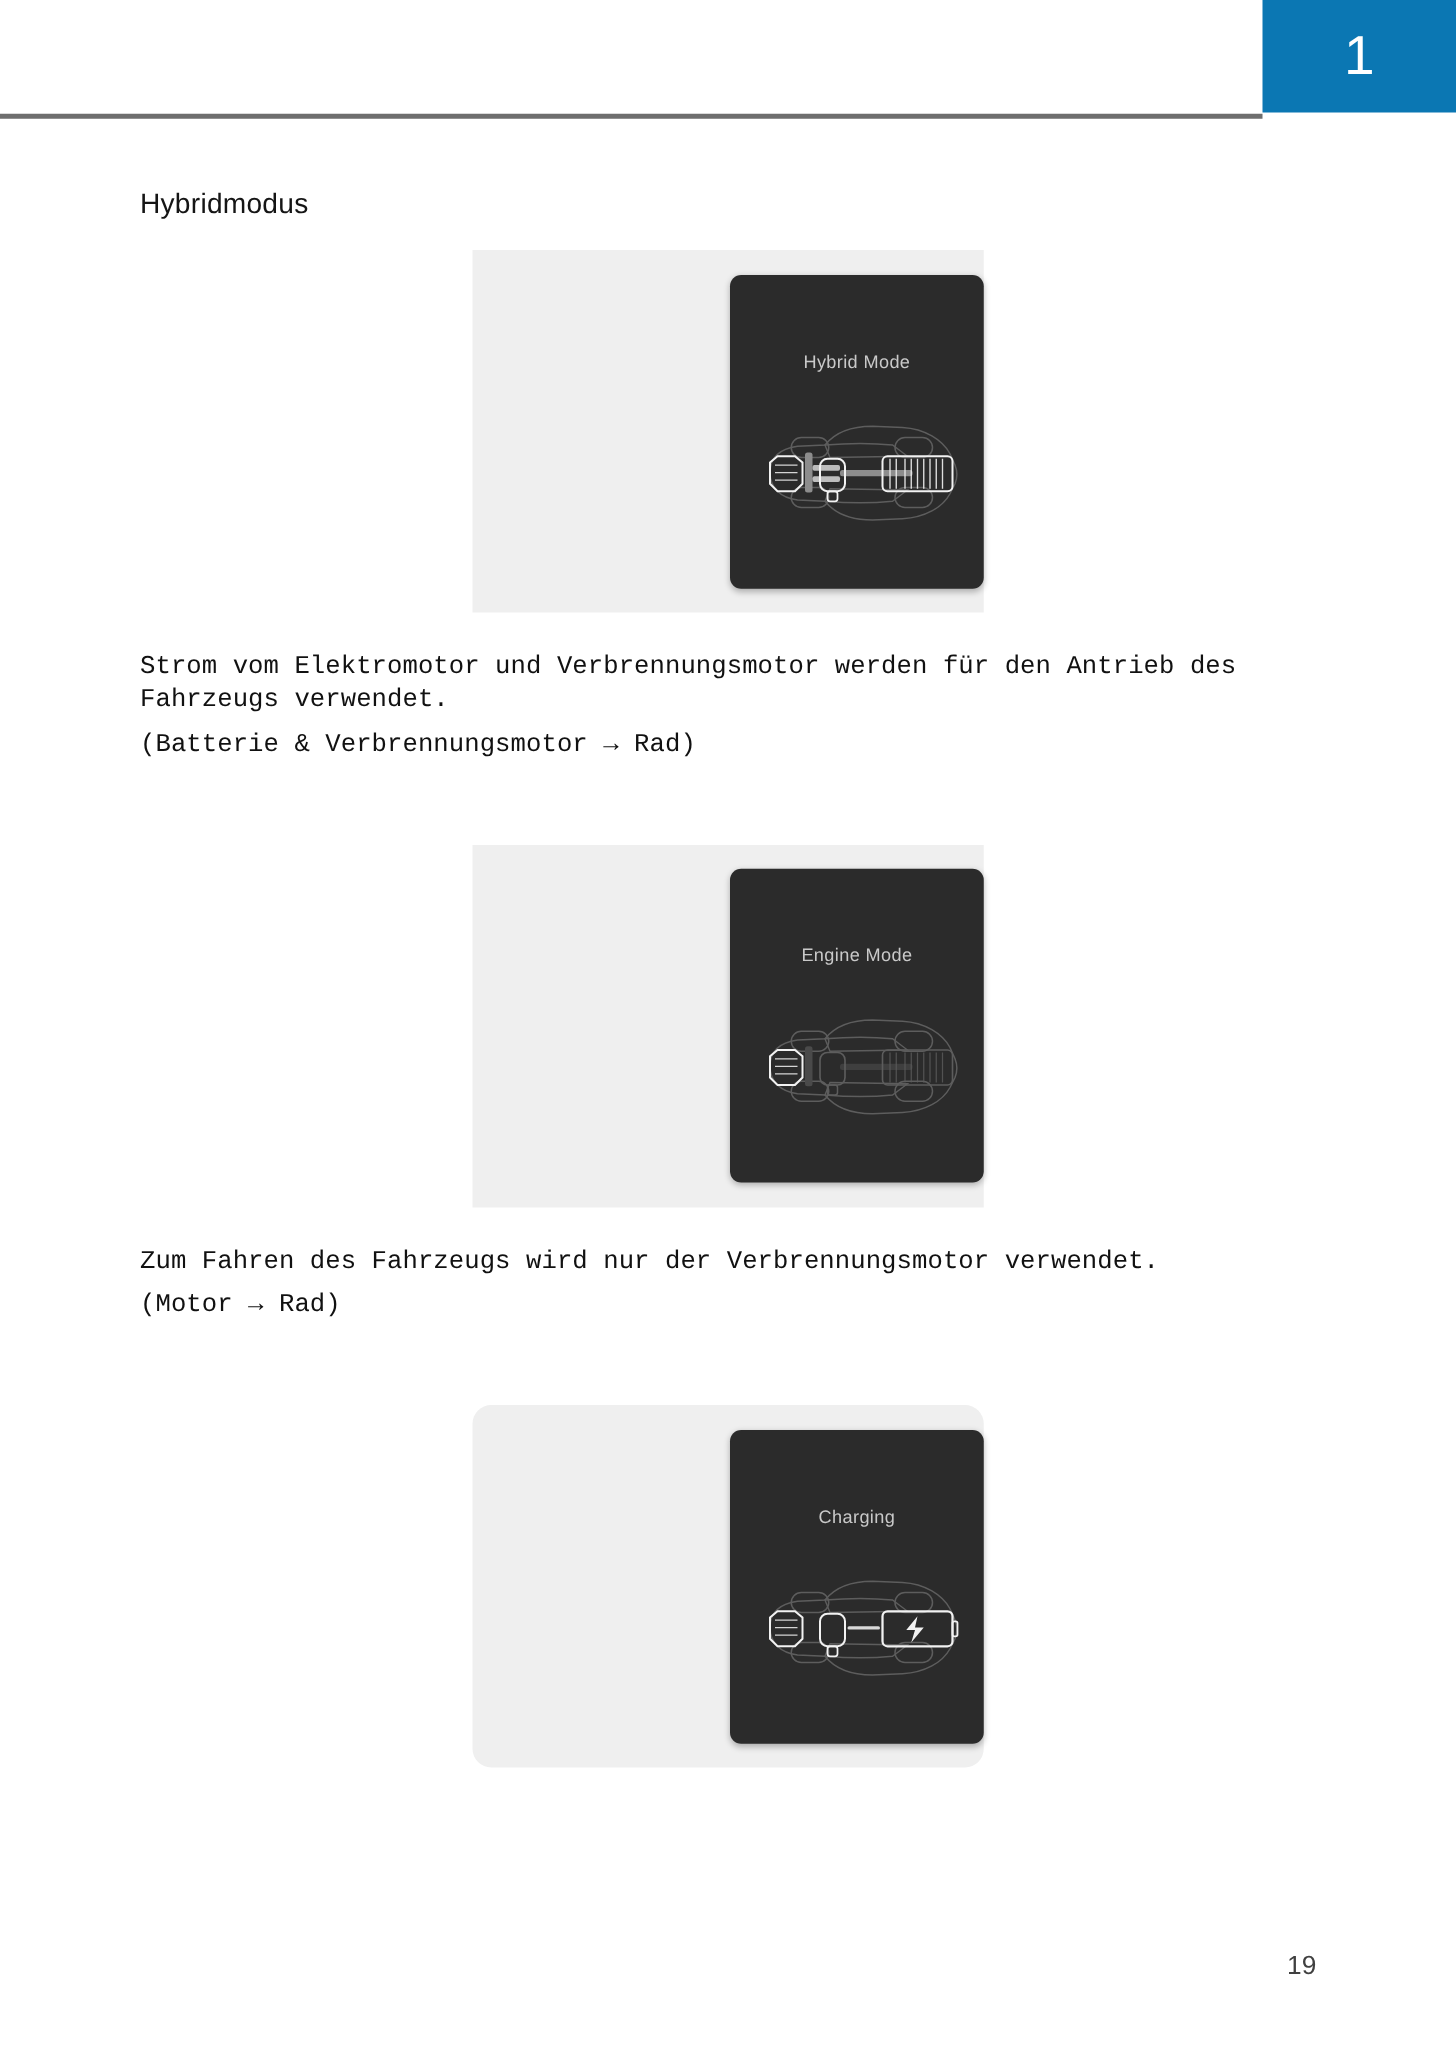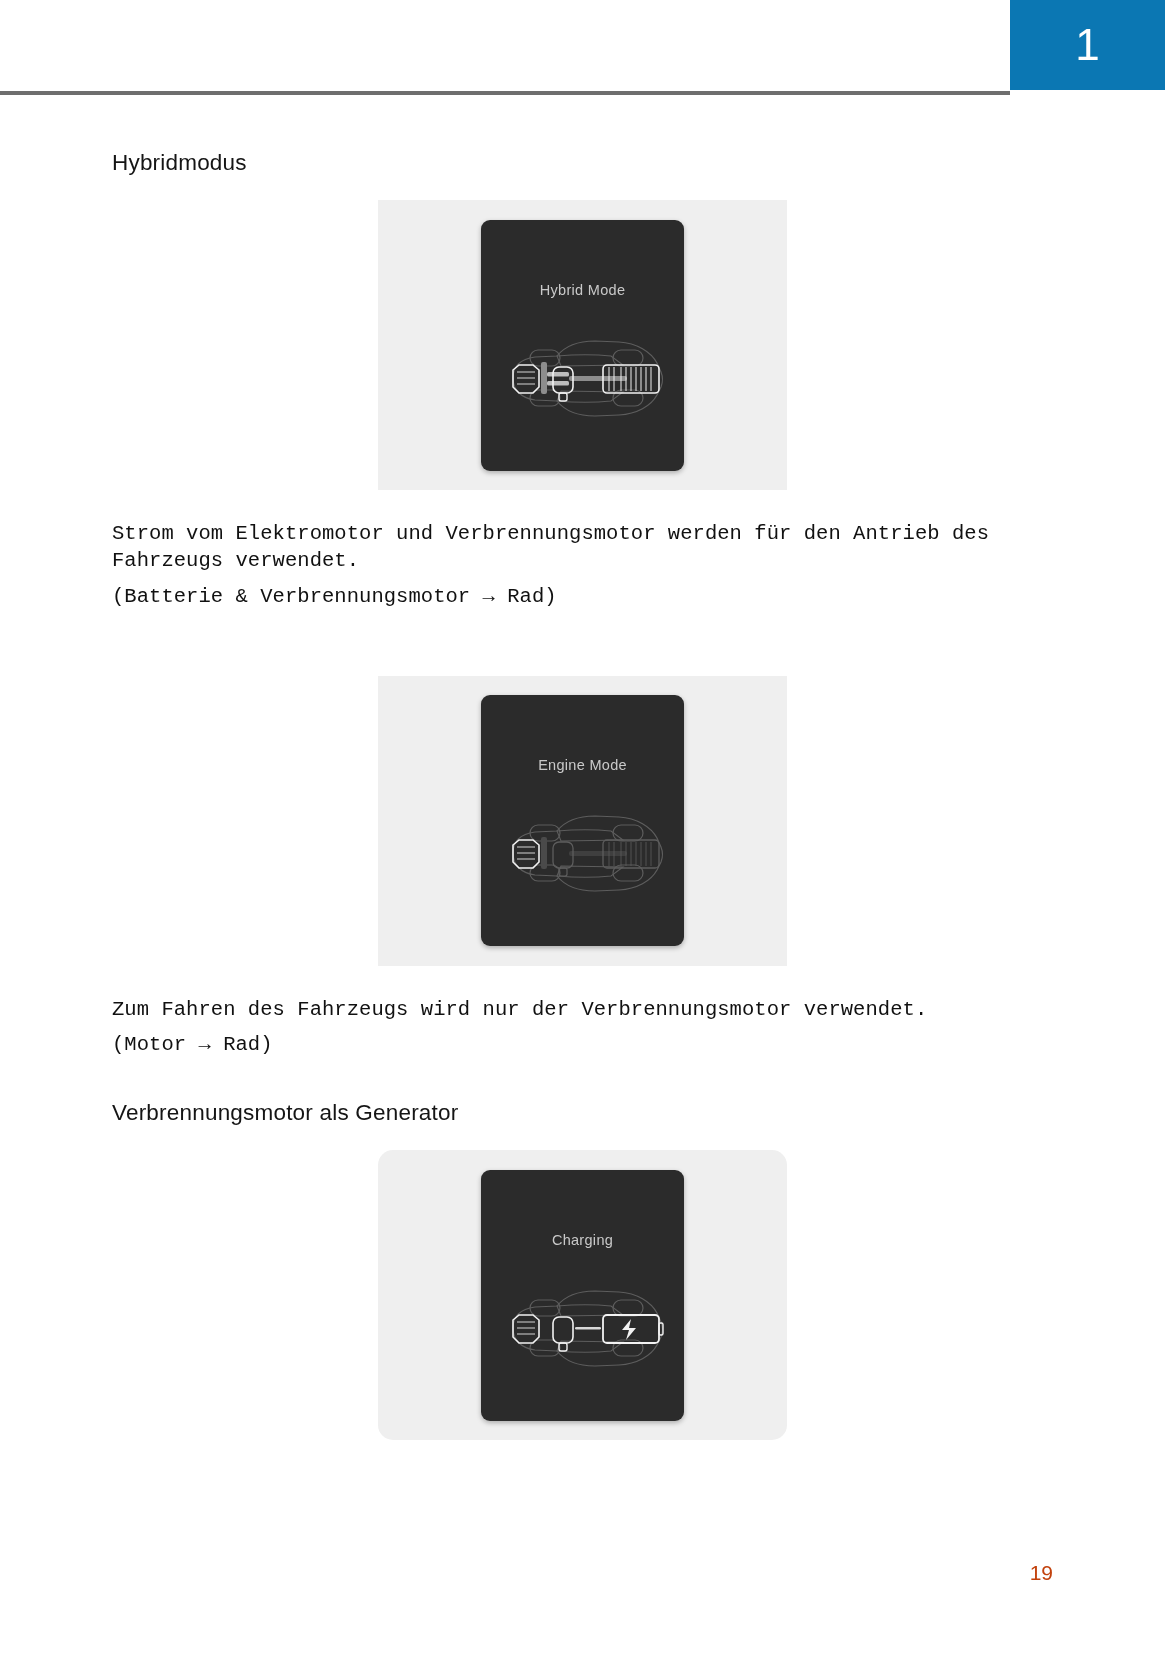--- a/index.html
+++ b/index.html
@@ -68,21 +68,21 @@
     margin: 0;
     padding: 0;
   }
 
   .figure {
     background: #efefef;
     width: 409px;
     margin: 0 auto;
     display: flex;
     align-items: center;
-    justify-content: center;
+    justify-content: flex-end;
   }
   .figure.fig-1 { height: 290px; }
   .figure.fig-2 { height: 290px; }
   .figure.fig-3 { height: 290px; border-radius: 15px; }
 
   .screen {
     width: 203px;
     height: 251px;
     background: #2b2b2b;
     border-radius: 9px;
@@ -116,21 +116,21 @@
   }
   .body-text.sub {
     margin-top: 8px;
   }
 
   .page-number {
     position: absolute;
     right: 112px;
     bottom: 68px;
     font-size: 21px;
-    color: #c2410c;
+    color: #404040;
   }
 
   
   .gap-h1 { height: 54px; }
   .gap-fig-top { height: 24px; }
   .gap-fig-bottom { height: 30px; }
   .gap-para-heading { height: 42px; }
 </style>
 </head>
 <body>
@@ -224,21 +224,20 @@
     </div>
 
     <div class="gap-fig-bottom"></div>
 
     <p class="body-text">Zum Fahren des Fahrzeugs wird nur der Verbrennungsmotor verwendet.</p>
     <p class="body-text sub">(Motor → Rad)</p>
   </div>
 
   <div class="section">
     <div class="gap-para-heading"></div>
-    <h2 class="section-heading">Verbrennungsmotor als Generator</h2>
 
     <div class="gap-fig-top"></div>
 
     <div class="figure fig-3">
       <div class="screen">
         <div class="screen-label">Charging</div>
         <div class="screen-art">
           <svg width="176" height="92" viewBox="0 0 176 92" fill="none" xmlns="http://www.w3.org/2000/svg">
             <path d="M18 46 C18 34 26 27 40 25 L62 24 C70 14 84 9 100 9 L124 10 C142 11 156 20 162 31 L166 40 C168 45 168 50 166 55 L162 63 C156 74 142 82 124 83 L100 84 C84 84 70 79 62 69 L40 68 C26 66 18 58 18 46 Z" stroke="#5d5d5d" stroke-width="1.2" fill="none"></path>
             <path d="M62 24 C74 23 96 22 116 24 L128 33 L66 34 Z" stroke="#5d5d5d" stroke-width="1.1" fill="none"></path>

